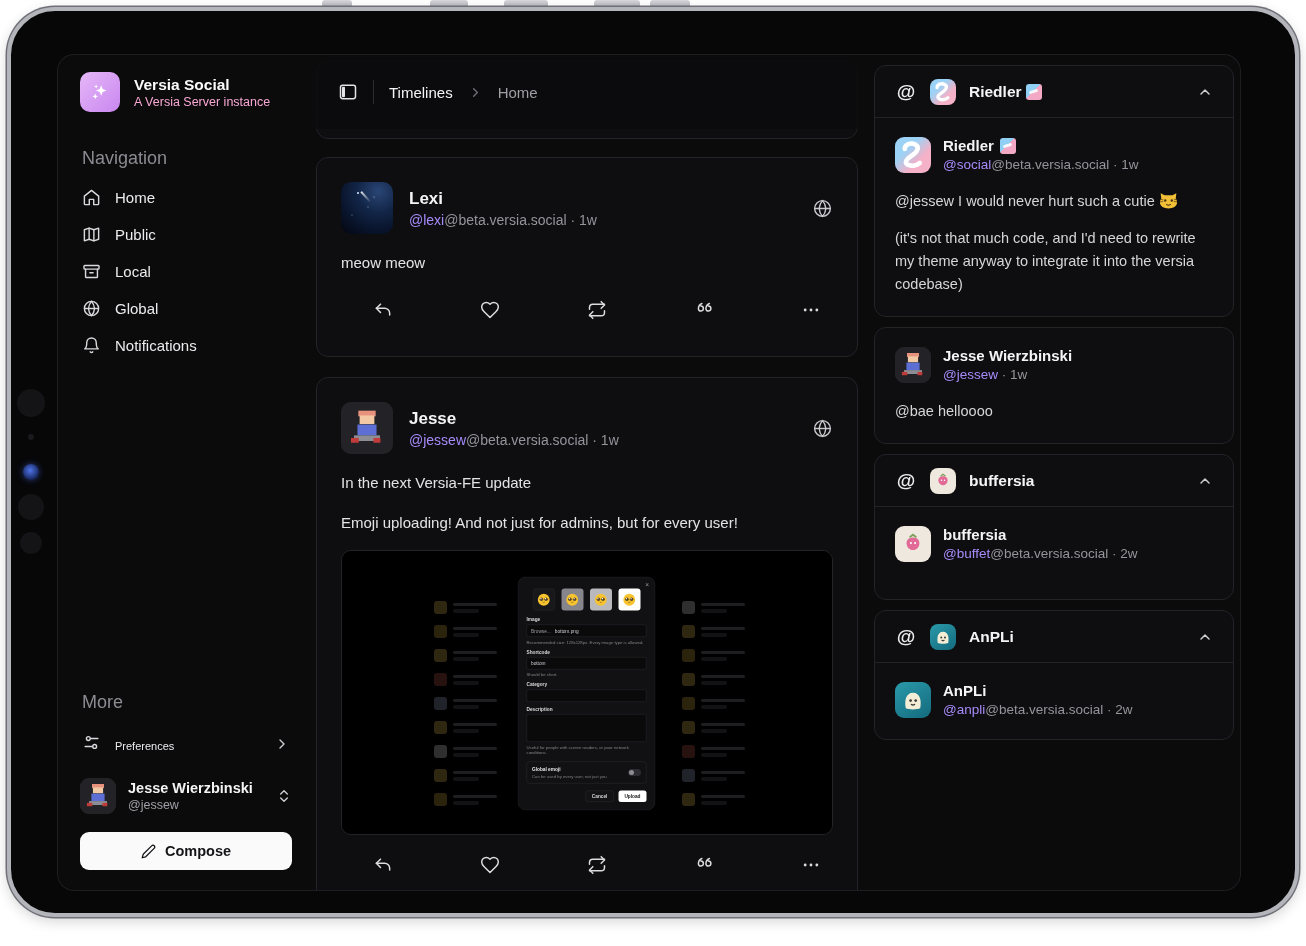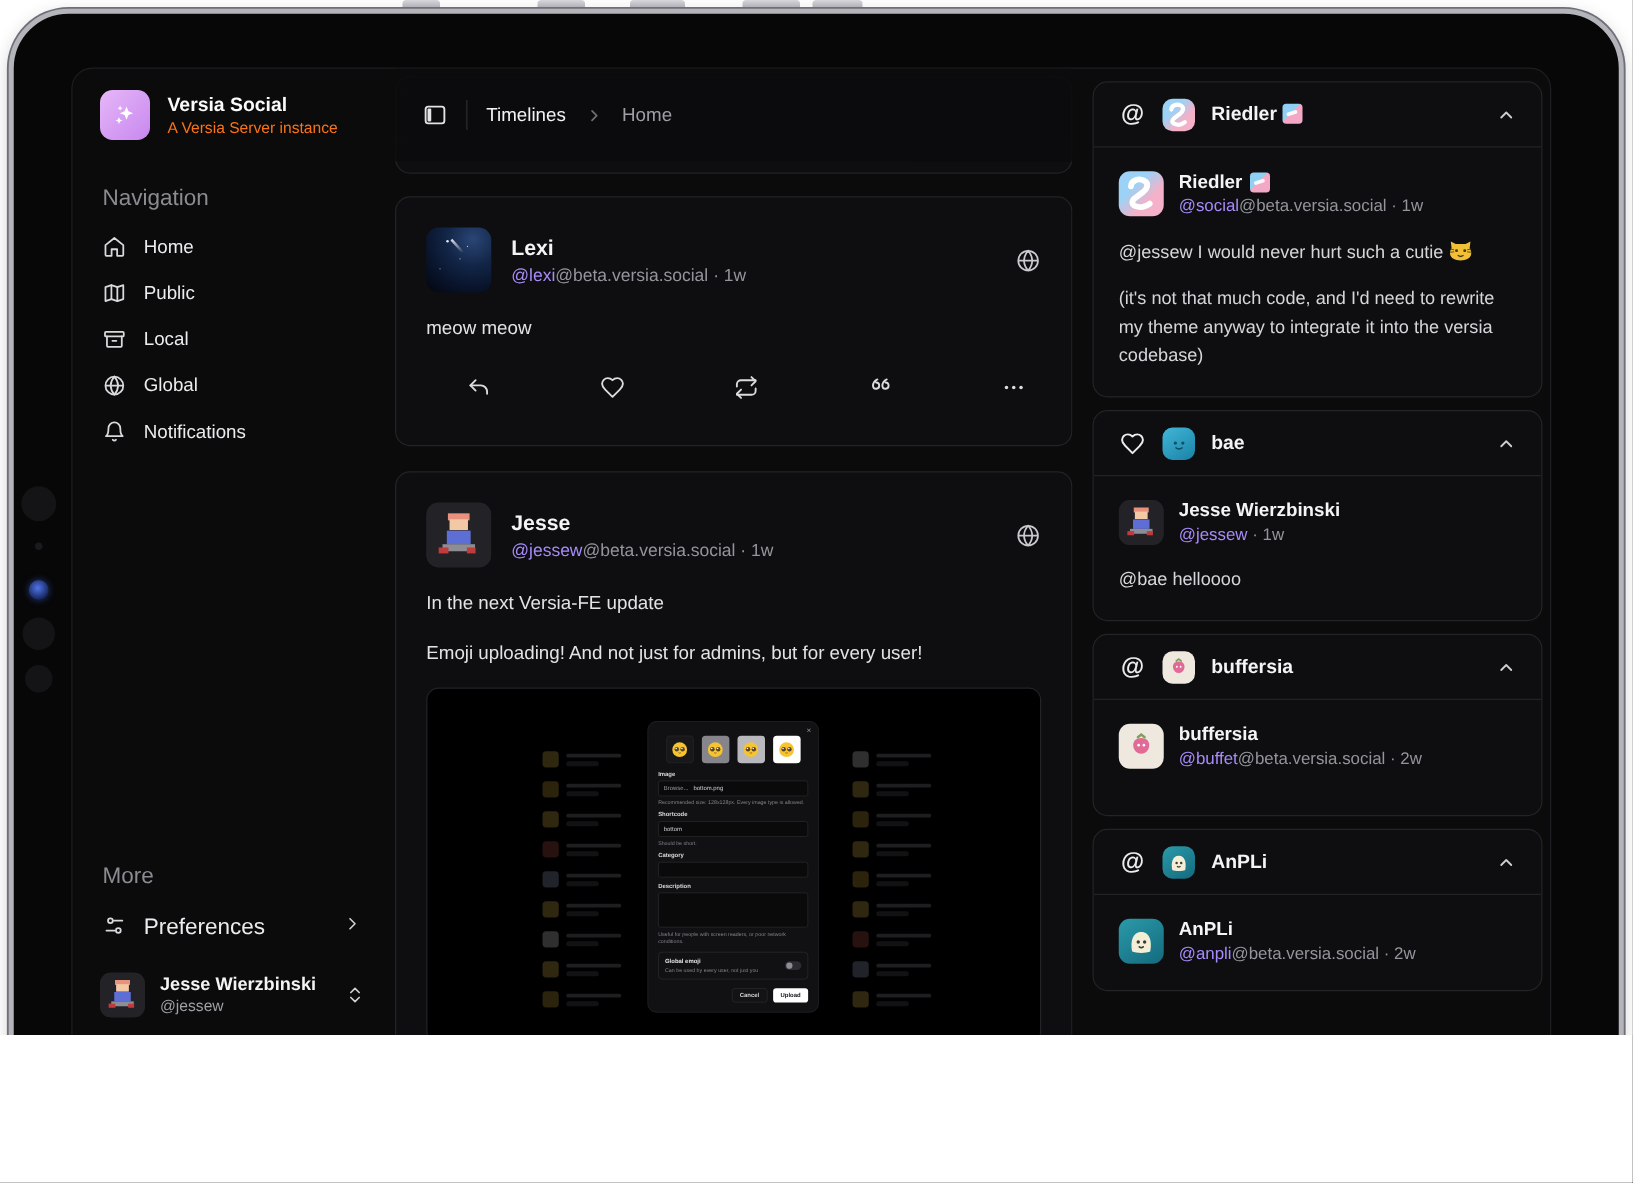--- a/index.html
+++ b/index.html
@@ -1,17 +1,17 @@
 <!DOCTYPE html>
 <html><head>
 <meta charset="utf-8">
 <style>
   * { margin:0; padding:0; box-sizing:border-box; }
   html,body { width:1306px; height:946px; background:#fff; font-family:"Liberation Sans","DejaVu Sans",sans-serif; }
-  .stage { position:relative; width:1306px; height:828px; overflow:hidden; background:#fff; }
+  .stage { position:relative; width:1306px; height:946px; overflow:hidden; background:#fff; }
 
   
   .top-nub { position:absolute; top:0; height:13px; border-radius:3px;
     background:linear-gradient(#d9d9de,#8f8f97); z-index:0; }
   .device { position:absolute; left:7px; top:7px; width:1292px; height:910px;
     border-radius:48px; background:#070708; border:4px solid #b4b4bb;
     box-shadow:0 0 0 1.5px #6f6f78, 0 4px 14px rgba(0,0,0,.18); z-index:1; }
 
   
   .dock-item { position:absolute; border-radius:50%; background:#141417; z-index:2; }
@@ -24,27 +24,27 @@
     overflow:hidden; z-index:3; color:#ececef; }
 
   
   .sidebar { position:absolute; left:0; top:0; bottom:0; width:256px;
     padding:17px 22px 20px; display:flex; flex-direction:column; }
   .brand { display:flex; align-items:center; gap:14px; margin-bottom:30px; }
   .logo { width:40px; height:40px; border-radius:10px; flex:0 0 auto;
     background:linear-gradient(135deg,#e6b7f8 0%,#c887ef 100%);
     display:flex; align-items:center; justify-content:center; }
   .brand-name { font-size:15.5px; font-weight:700; color:#fafafa; line-height:19px; }
-  .brand-sub { font-size:12.5px; color:#f97316; line-height:16px; }
+  .brand-sub { font-size:12.5px; color:#f9a8d4; line-height:16px; }
   .section-label { font-size:18px; color:#8b8b92; margin:6px 0 10px 2px; }
   .nav-item { display:flex; align-items:center; gap:14px; padding:9px 2px;
     font-size:15px; color:#ececef; border-radius:8px; cursor:default; }
   .nav-item svg { width:19px; height:19px; color:#d9d9dd; flex:0 0 auto; }
   .bottom-group { margin-top:auto; }
-  .pref-row { display:flex; align-items:flex-start; gap:14px; padding:10px 2px; font-size:18px; color:#ececef; }
+  .pref-row { display:flex; align-items:flex-end; gap:14px; padding:10px 2px; font-size:11px; color:#ececef; }
   .pref-row .grow { flex:1; }
   .pref-row svg { width:19px; height:19px; color:#d9d9dd; }
   .user-row { display:flex; align-items:center; gap:12px; margin:16px 0 18px; }
   .user-name { font-size:14.5px; font-weight:700; color:#f4f4f5; line-height:18px; }
   .user-handle { font-size:12.5px; color:#9f9fa6; line-height:16px; }
   .user-row .grow { flex:1; }
   .compose-btn { width:100%; height:38px; border:none; border-radius:9px; background:#fafafa;
     color:#141417; font-size:14.5px; font-weight:600; display:flex; align-items:center;
     justify-content:center; gap:9px; cursor:pointer; font-family:inherit; }
   .compose-btn svg { width:15px; height:15px; }
@@ -702,38 +702,20 @@
                     <circle cx="21" cy="16" r="1.8" fill="#4a3413"></circle>
                     <path d="M13 22q3 2.4 6 0" stroke="#4a3413" stroke-width="1.6" fill="none" stroke-linecap="round"></path>
                     <path d="M3 14l5 1M3 18l5-.5M29 14l-5 1M29 18l-5-.5" stroke="#4a3413" stroke-width="1" fill="none"></path>
                   </svg></span></p>
             <p>(it's not that much code, and I'd need to rewrite my theme anyway to integrate it into the versia codebase)</p>
           </div>
         </div>
       </section>
 
       <section class="notif-card">
-        <div class="notif-head">
-          <span class="notif-type">
-            <svg viewBox="0 0 24 24" fill="none" stroke="currentColor" stroke-width="1.9" stroke-linecap="round" stroke-linejoin="round">
-                <path d="M19 14c1.5-1.46 3-3.2 3-5.5A5.5 5.5 0 0 0 16.5 3c-1.76 0-3 .5-4.5 2-1.5-1.5-2.74-2-4.5-2A5.5 5.5 0 0 0 2 8.5c0 2.3 1.5 4.04 3 5.5l7 7Z"></path>
-              </svg>
-          </span>
-          <span class="avatar av-bae">
-            <svg viewBox="0 0 24 24">
-                <circle cx="9.5" cy="11.5" r="1.2" fill="#0e5068"></circle>
-                <circle cx="15" cy="11.5" r="1.2" fill="#0e5068"></circle>
-                <path d="M10 15q2.2 1.6 4.4 0" stroke="#0e5068" stroke-width="1.2" fill="none" stroke-linecap="round"></path>
-              </svg>
-          </span>
-          <span class="notif-title">bae</span>
-          <svg class="collapse" viewBox="0 0 24 24" fill="none" stroke="currentColor" stroke-width="2.2" stroke-linecap="round" stroke-linejoin="round">
-              <path d="m18 15-6-6-6 6"></path>
-            </svg>
-        </div>
         <div class="notif-body">
           <div class="acct-row">
             <span class="avatar av-jesse">
               <svg viewBox="0 0 24 24">
                   <rect width="24" height="24" fill="#232327"></rect>
                   <rect x="8" y="4" width="8" height="2.6" fill="#e8927e"></rect>
                   <rect x="8.6" y="6.2" width="6.8" height="4" fill="#f2c9a4"></rect>
                   <rect x="7.6" y="10.4" width="8.8" height="5" fill="#5d6fd4"></rect>
                   <rect x="6" y="15.4" width="12" height="2.6" fill="#8d8d95"></rect>
                   <rect x="4.6" y="16.6" width="3.6" height="2.2" fill="#c23b3b"></rect>

